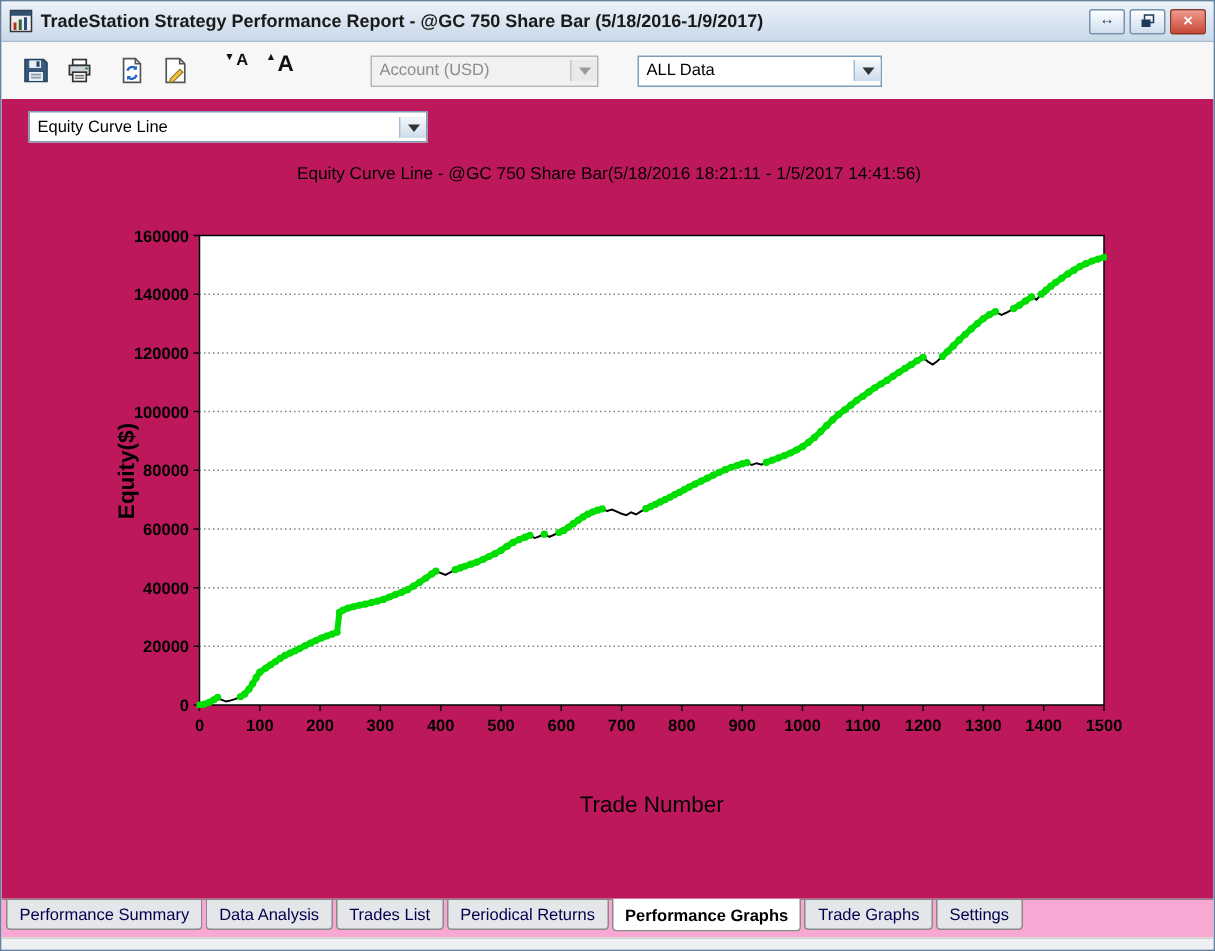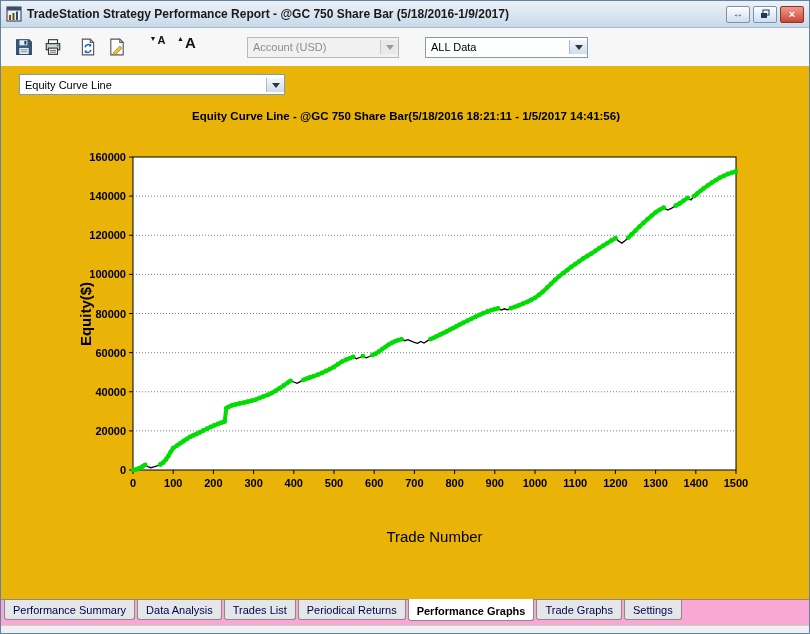--- a/index.html
+++ b/index.html
@@ -28,24 +28,24 @@
   .combo{display:flex;align-items:center;border:1px solid #7f9db9;background:#fff;height:21px;
     font-size:11px;box-sizing:border-box;}
   .combo .txt{flex:1;display:flex;align-items:center;padding:0 5px;white-space:nowrap;overflow:hidden;}
   .combo .btn{width:17px;border-left:1px solid #a9bccf;background:linear-gradient(#f4f8fc,#cedcea);
     display:flex;align-items:center;justify-content:center;}
   .combo .btn .arrow{width:0;height:0;border:4px solid transparent;border-top:5px solid #333;margin-top:5px;}
   .combo.disabled{background:#f1f1f1;border-color:#b8b8b8;color:#8c8c8c;}
   .combo.disabled .btn{background:#e9e9e9;border-left-color:#c6c6c6;}
   .combo.disabled .btn .arrow{border-top-color:#9a9a9a;}
   
-  .content{position:relative;height:533px;flex:0 0 533px;background:#eab308;overflow:hidden;}
+  .content{position:relative;height:533px;flex:0 0 533px;background:#be185d;overflow:hidden;}
   .graph-combo{position:absolute;left:18px;top:8px;width:266px;}
   .chart-title{position:absolute;left:0;top:44px;width:810px;text-align:center;
-    font-size:11.5px;font-weight:bold;}
+    font-size:11.5px;font-weight:normal;}
   .y-axis-label{position:absolute;left:84px;top:248px;transform:translate(-50%,-50%) rotate(-90deg);
     font-size:15px;font-weight:bold;white-space:nowrap;}
   .x-axis-label{position:absolute;left:132px;top:462px;width:603px;text-align:center;
     font-size:15px;font-weight:normal;}
   .chart-svg{position:absolute;left:0;top:0;width:810px;height:460px;}
   .ticklabel{font-family:"Liberation Sans",sans-serif;font-size:11px;font-weight:bold;fill:#000;}
   
   .tabbar{height:25px;flex:0 0 25px;background:#f9a8d4;border-top:1px solid #8a8a8a;
     display:flex;align-items:flex-start;padding-left:3px;}
   .tab{font-size:11px;padding:4px 8px 3px;border:1px solid #8a8a8a;border-top:none;background:#e4e6e9;

